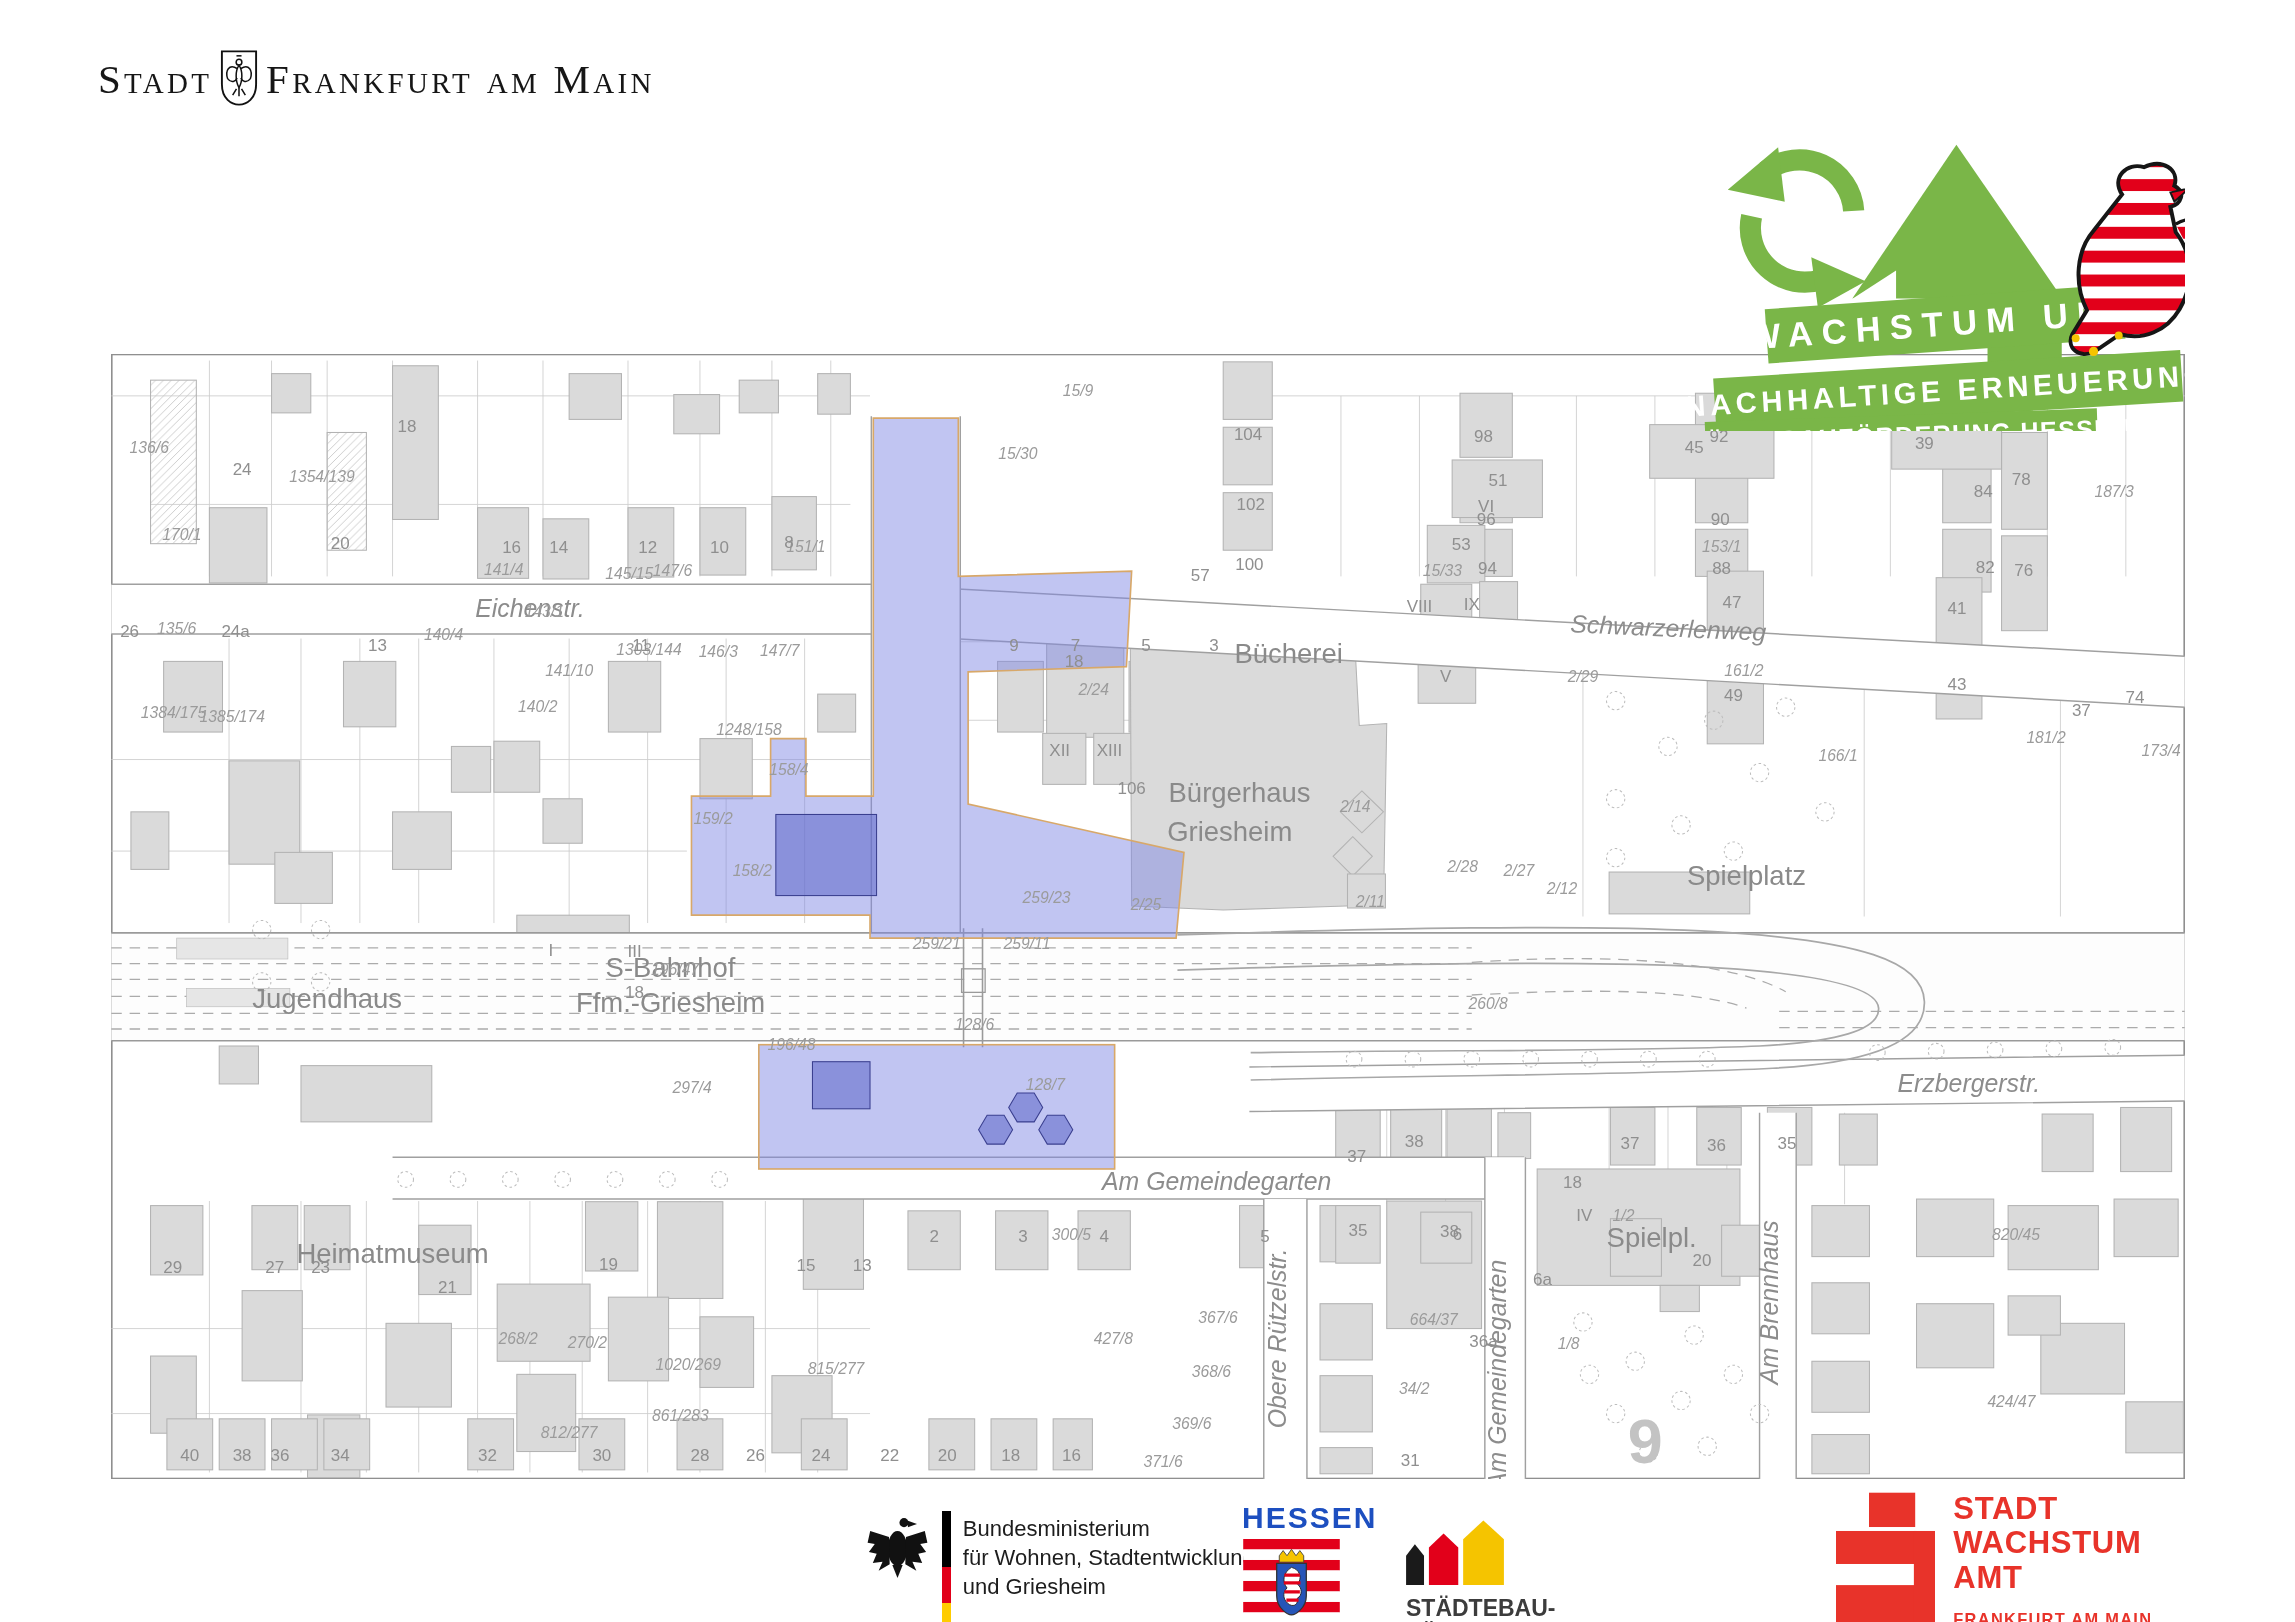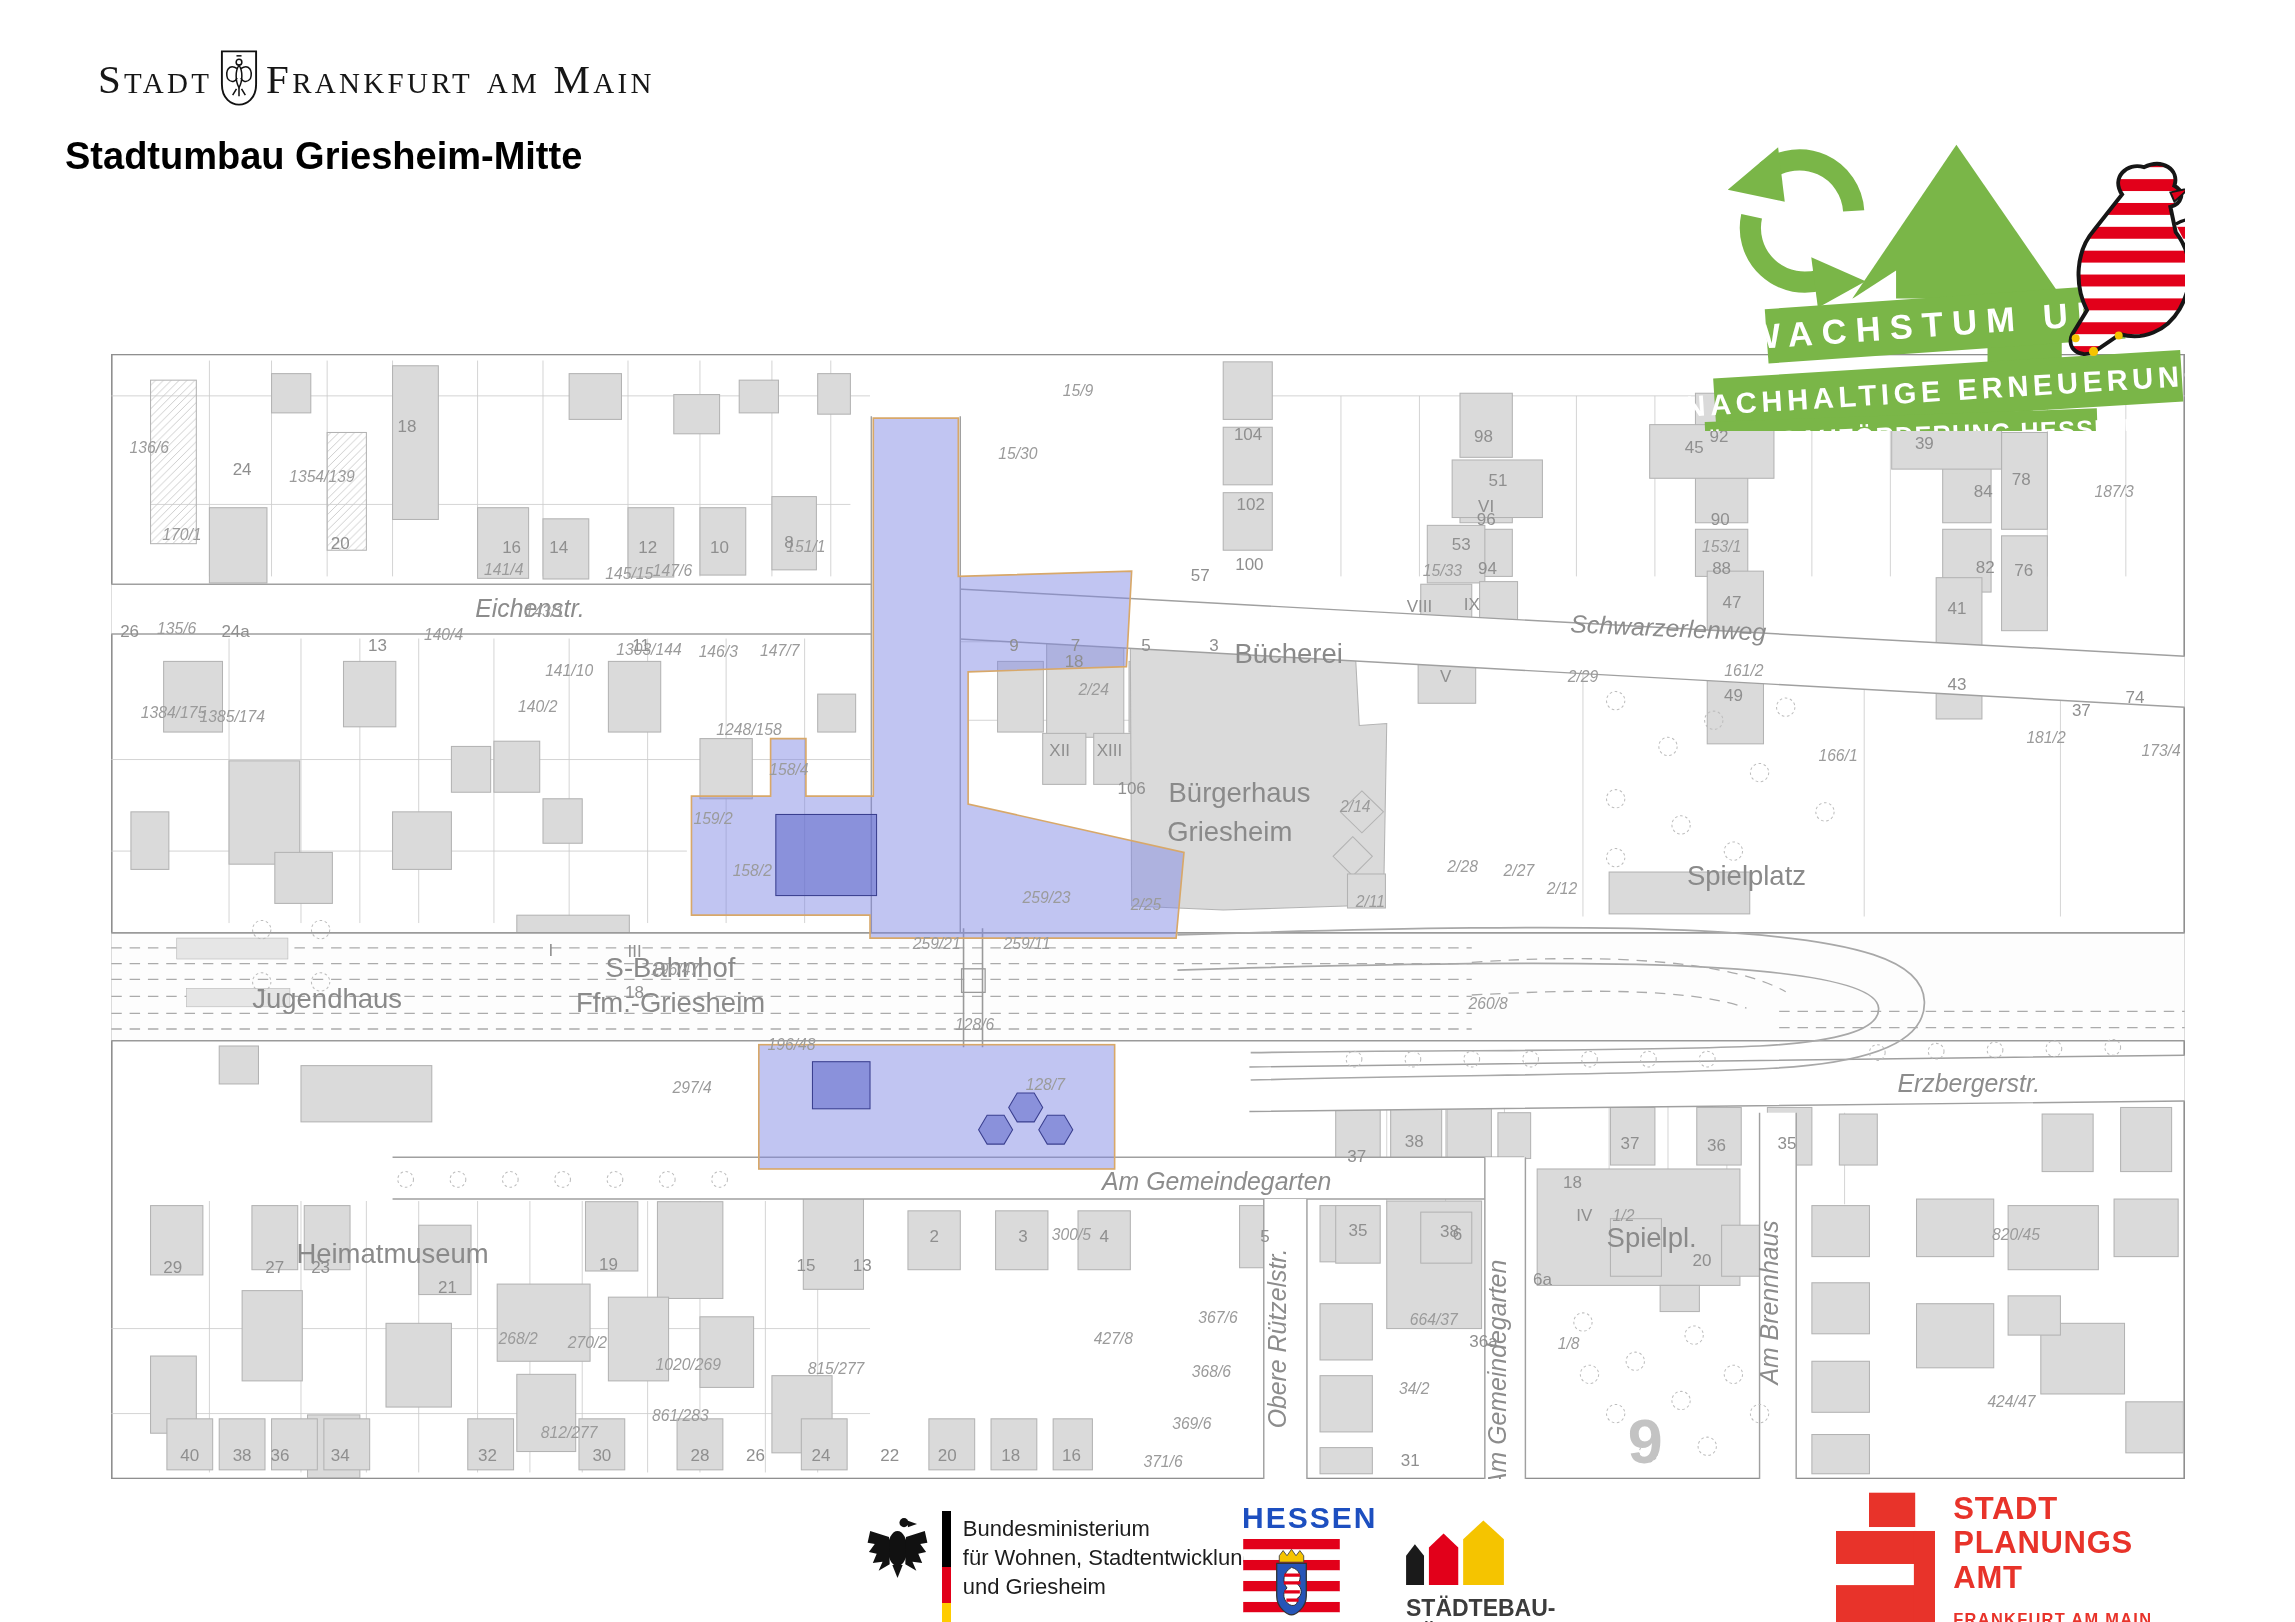--- a/index.html
+++ b/index.html
@@ -52,21 +52,20 @@
           <path d="M30,25 C24,33 24,50 30,60 C36,50 36,33 30,25 Z"></path>
           <path d="M27,30 C14,22 8,34 12,46 C18,54 25,50 27,45"></path>
           <path d="M33,30 C46,22 52,34 48,46 C42,54 35,50 33,45"></path>
           <path d="M26,62 L20,72 M34,62 L40,72 M30,60 L30,74"></path>
           <path d="M26,10 H34"></path>
         </g>
       </svg>
     </span>
     <span class="w">Frankfurt am Main</span>
   </div>
-  <div class="subtitle">Stadtumbau Griesheim-Mitte</div>
 
   <div class="badge">
     <svg width="497" height="301" viewBox="0 0 750 450">
       <defs>
         <pattern id="lionstripes" width="20" height="36" patternUnits="userSpaceOnUse">
           <rect width="20" height="18" fill="#e2001a"></rect>
             <rect y="18" width="20" height="18" fill="#fff"></rect>
         </pattern>
       </defs>
 
@@ -608,21 +607,21 @@
         <svg width="99" height="140" viewBox="0 0 150 210" fill="#e8332a">
           <rect x="50" y="0" width="70" height="52"></rect>
           <rect x="0" y="58" width="122" height="50"></rect>
           <rect x="0" y="140" width="150" height="70"></rect>
           <rect x="118" y="58" width="32" height="152"></rect>
         </svg>
       </span>
       <div>
         <div class="spa-lines">
           <div>STADT</div>
-          <div>PLANUNGS</div>
+          <div>WACHSTUM</div>
           <div>AMT</div>
         </div>
         <div class="spa-sub">FRANKFURT AM MAIN</div>
       </div>
     </div>
 
   </div>
 </div>
 
 

